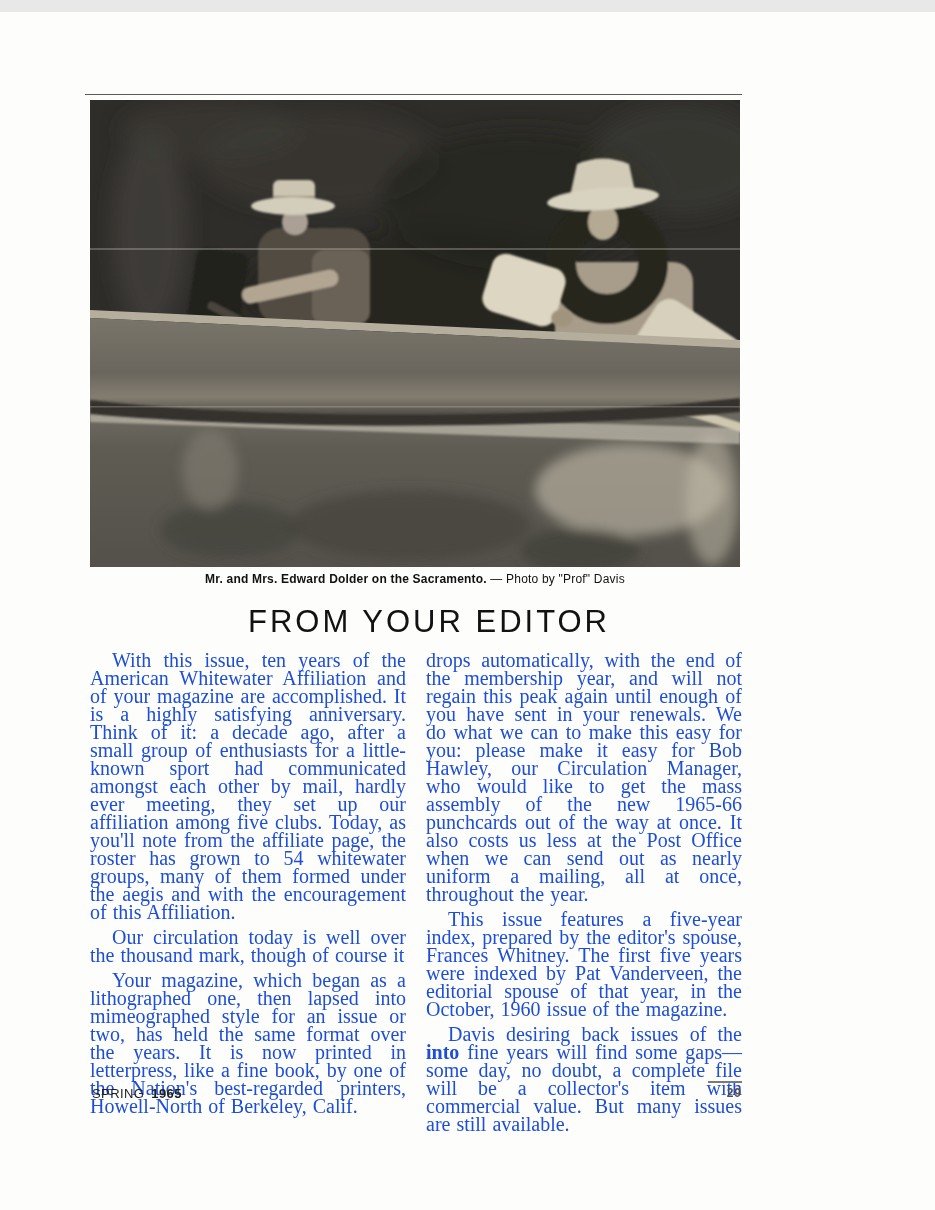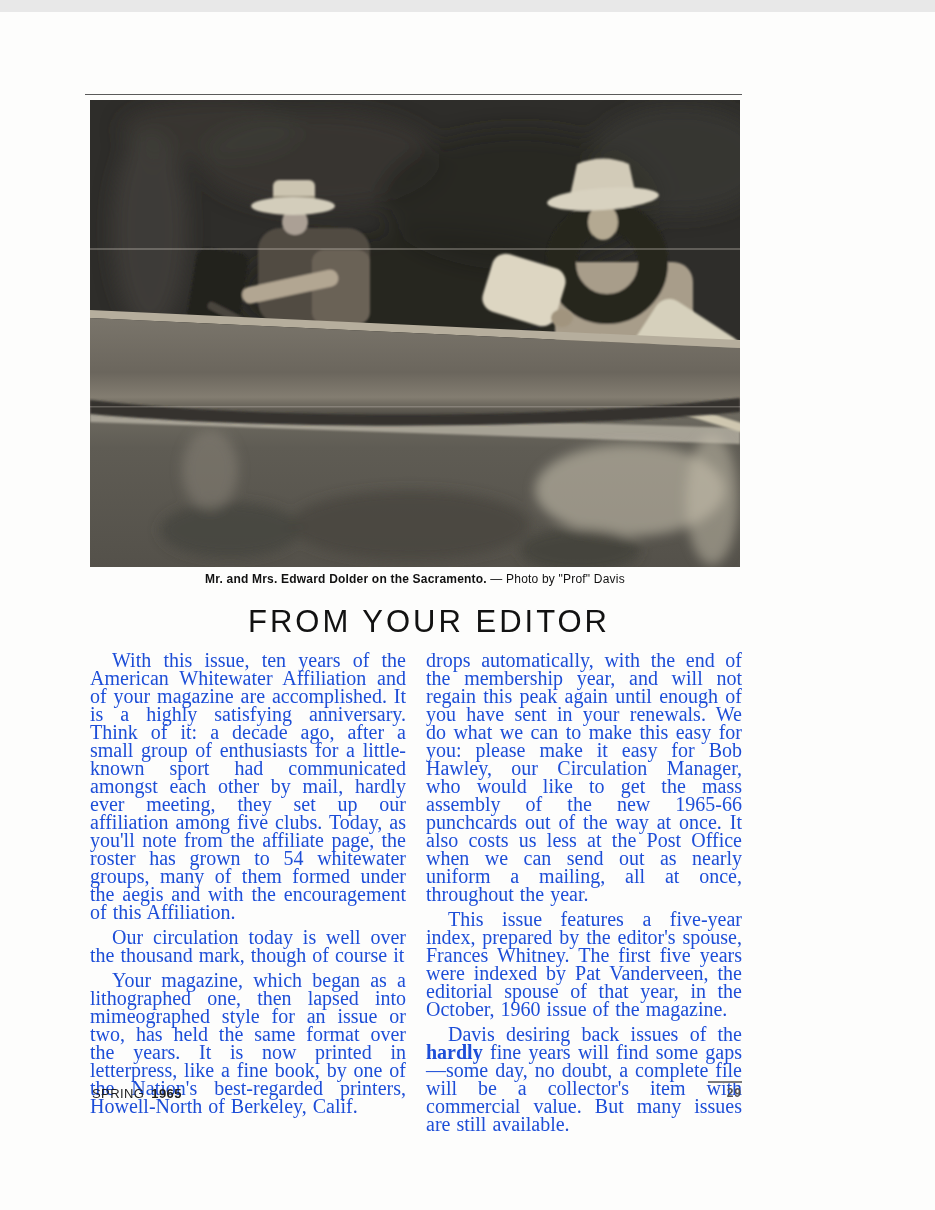--- a/index.html
+++ b/index.html
@@ -174,21 +174,21 @@
 
   <div class="columns">
     <div class="col">
       <p class="para">With this issue, ten years of the American Whitewater Affiliation and of your magazine are accomplished. It is a highly satisfying anniversary. Think of it: a decade ago, after a small group of enthusiasts for a little-known sport had communicated amongst each other by mail, hardly ever meeting, they set up our affiliation among five clubs. Today, as you'll note from the affiliate page, the roster has grown to 54 whitewater groups, many of them formed under the aegis and with the encouragement of this Affiliation.</p>
       <p class="para space-above">Our circulation today is well over the thousand mark, though of course it</p>
       <p class="para space-above">Your magazine, which began as a lithographed one, then lapsed into mimeographed style for an issue or two, has held the same format over the years. It is now printed in letterpress, like a fine book, by one of the Nation's best-regarded printers, Howell-North of Berkeley, Calif.</p>
     </div>
     <div class="col">
       <p class="para noindent">drops automatically, with the end of the membership year, and will not regain this peak again until enough of you have sent in your renewals. We do what we can to make this easy for you: please make it easy for Bob Hawley, our Circulation Manager, who would like to get the mass assembly of the new 1965-66 punchcards out of the way at once. It also costs us less at the Post Office when we can send out as nearly uniform a mailing, all at once, throughout the year.</p>
       <p class="para space-above">This issue features a five-year index, prepared by the editor's spouse, Frances Whitney. The first five years were indexed by Pat Vanderveen, the editorial spouse of that year, in the October, 1960 issue of the magazine.</p>
-      <p class="para space-above"><span>Davis desiring back issues of the </span><b>hardly</b><span> fine years will find some gaps—some day, no doubt, a complete file will be a collector's item with commercial value. But many issues are still available.</span></p>
+      <p class="para space-above"><span>Davis desiring back issues of the </span><b>into</b><span> fine years will find some gaps—some day, no doubt, a complete file will be a collector's item with commercial value. But many issues are still available.</span></p>
     </div>
   </div>
 
   <div class="footer-left">
     <span>SPRING</span><span class="year">1965</span>
   </div>
   <div class="folio">
     <div class="folio-rule"></div>
     <div class="folio-number">29</div>
   </div>

